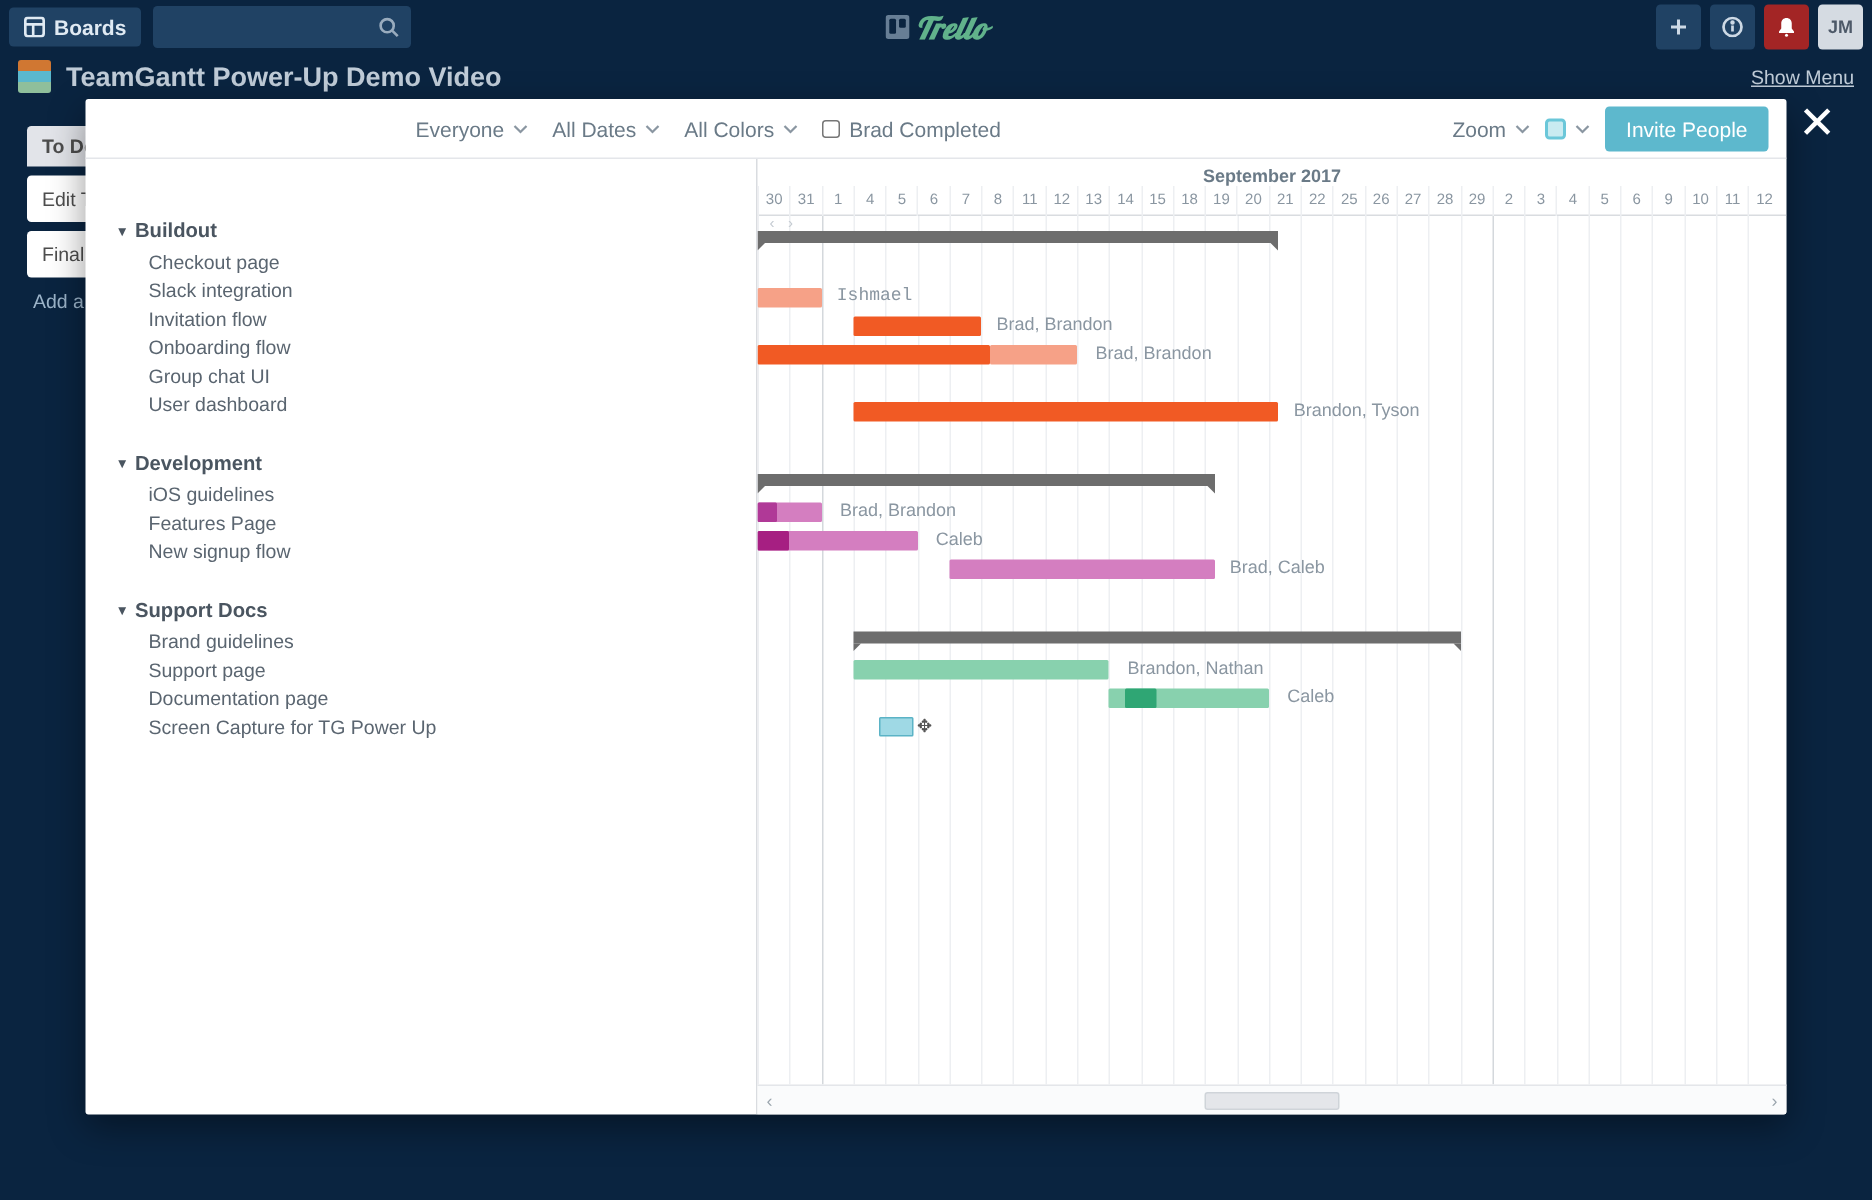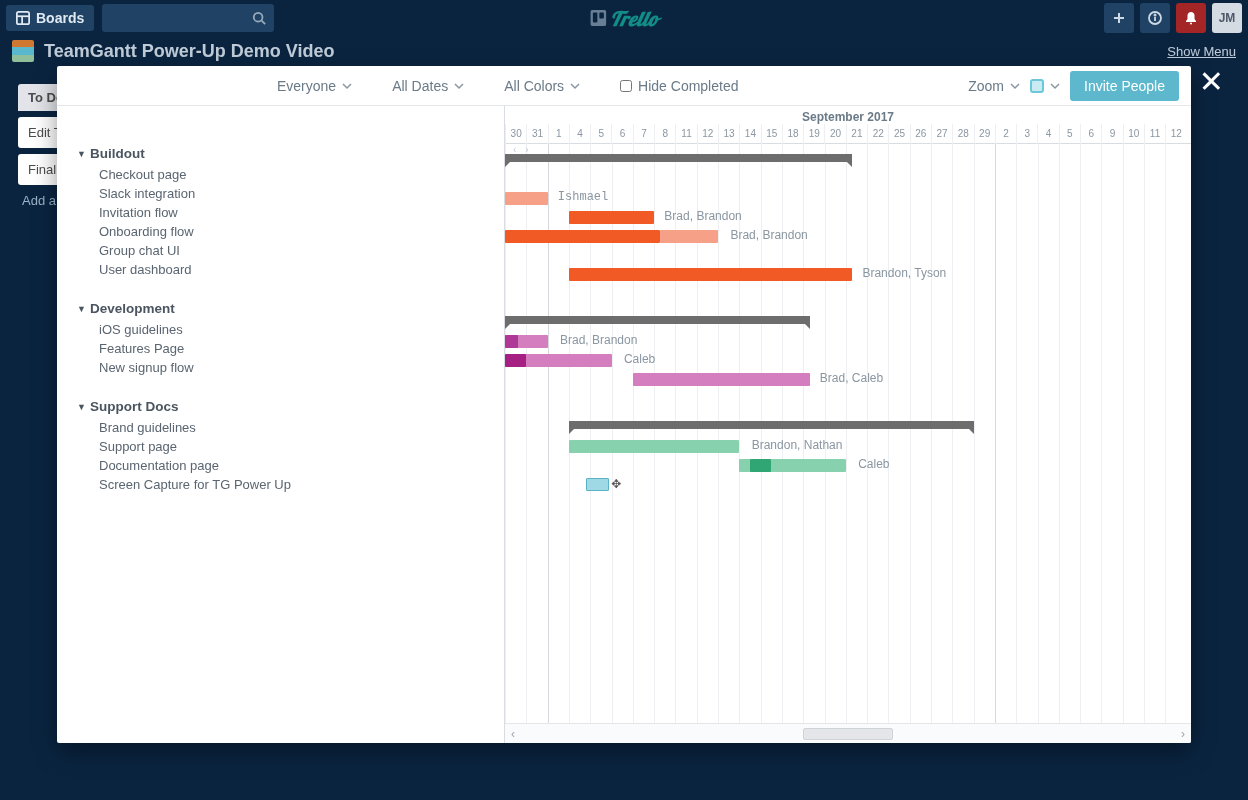--- a/index.html
+++ b/index.html
@@ -6,42 +6,42 @@
 body { width: 1248px; height: 800px; background: #0a2440; overflow: hidden; position: relative; }
 
 
 .trello-bar { height: 36px; background: #0a2440; display: flex; align-items: center; padding: 0 6px; color: #9fb4c7; }
 .boards-btn { display: flex; align-items: center; background: #204264; border-radius: 3px; padding: 5px 10px; color: #e0eaf3; font-weight: 600; font-size: 14px; gap: 6px; }
 .boards-btn svg { width: 14px; height: 14px; }
 .search-box { margin-left: 8px; background: #204264; border-radius: 3px; width: 172px; height: 28px; display: flex; align-items: center; justify-content: flex-end; padding-right: 8px; }
 .search-box svg { width: 14px; height: 14px; opacity: .7; }
 .trello-logo { position: absolute; left: 50%; transform: translateX(-50%); display: flex; align-items: center; gap: 4px; opacity: .7; }
 .trello-logo svg { width: 16px; height: 16px; }
-.trello-logo span { font-family: "Lobster", cursive; font-style: italic; font-weight: 700; font-size: 20px; color: #14b8a6; letter-spacing: .5px; }
+.trello-logo span { font-family: "Lobster", cursive; font-style: italic; font-weight: 700; font-size: 20px; color: #86efac; letter-spacing: .5px; }
 .topbar-right { margin-left: auto; display: flex; gap: 6px; }
 .tb-icon { width: 30px; height: 30px; background: #204264; border-radius: 3px; display: flex; align-items: center; justify-content: center; color: #cdd9e5; }
 .tb-icon.bell { background: #a32525; }
 .tb-icon.avatar { background: #d5dbe2; color: #4d5968; font-weight: 600; font-size: 12px; }
 
 .board-header { height: 30px; padding: 0 12px; color: #dfe9f2; display: flex; align-items: center; font-size: 18px; font-weight: 700; opacity: .85; }
 .board-header .color-sq { width: 22px; height: 22px; margin-right: 10px; background: linear-gradient(180deg,#f38630 33%,#69d2e7 33% 66%,#a7dbab 66%); border-radius: 2px; }
 .board-header .show-menu { margin-left: auto; font-size: 13px; text-decoration: underline; font-weight: 400; }
 
 
 .bg-column { position: absolute; left: 18px; top: 84px; width: 200px; }
 .bg-col-head { background: #e2e4e9; color: #4d4d4d; font-weight: 600; font-size: 13px; padding: 6px 10px; border-radius: 3px 3px 0 0; }
 .bg-card { background: #fff; margin-top: 6px; padding: 8px 10px; border-radius: 3px; font-size: 13px; color: #4d4d4d; }
 .bg-add { color: #9bb3c8; font-size: 13px; padding: 8px 4px; }
 
 
 .gantt-modal { position: absolute; left: 57px; right: 57px; top: 66px; bottom: 57px; background: #fff; border-radius: 2px; box-shadow: 0 8px 24px rgba(0,0,0,.4); display: flex; flex-direction: column; overflow: hidden; }
 .close-x { position: absolute; right: 24px; top: 64px; color: #fff; font-size: 30px; font-weight: 300; cursor: pointer; z-index: 10; }
 
 .gantt-toolbar { height: 40px; border-bottom: 1px solid #e4e6ea; display: flex; align-items: center; padding: 0; color: #6a7a87; font-size: 14px; }
-.tb-center { display: flex; gap: 40px; align-items: center; margin-left: 220px; }
+.tb-center { display: flex; gap: 16px; align-items: center; margin-left: 220px; }
 .drop { display: flex; align-items: center; gap: 6px; cursor: pointer; }
 .drop svg { width: 10px; height: 10px; }
 .chk { display: flex; align-items: center; gap: 6px; }
 .chk input { width: 12px; height: 12px; }
 .tb-right { margin-left: auto; display: flex; align-items: center; gap: 10px; padding-right: 12px; }
 .zoom-sq { width: 14px; height: 14px; border: 2px solid #6bc7d9; border-radius: 3px; background: #c9ebf1; }
 .invite-btn { background: #5db8cd; color: #fff; border: none; padding: 7px 14px; border-radius: 3px; font-size: 14px; cursor: pointer; }
 
 .gantt-body { flex: 1; display: flex; overflow: hidden; }
 .task-panel { width: 448px; border-right: 1px solid #d9dce0; padding-top: 38px; color: #5a6570; font-size: 13px; overflow: hidden; }
@@ -158,21 +158,21 @@
           </svg>
       </div>
       <div class="drop">
         <span>All Colors</span>
         <svg viewBox="0 0 10 10">
             <path d="M1 3l4 4 4-4" fill="none" stroke="#8a96a1" stroke-width="1.5"></path>
           </svg>
       </div>
       <label class="chk">
         <input type="checkbox" style="">
-        <span>Hide Completed</span>
+        <span>Brad Completed</span>
       </label>
     </div>
     <div class="tb-right">
       <div class="drop">
         <span>Zoom</span>
         <svg viewBox="0 0 10 10">
             <path d="M1 3l4 4 4-4" fill="none" stroke="#8a96a1" stroke-width="1.5"></path>
           </svg>
       </div>
       <div class="drop">

